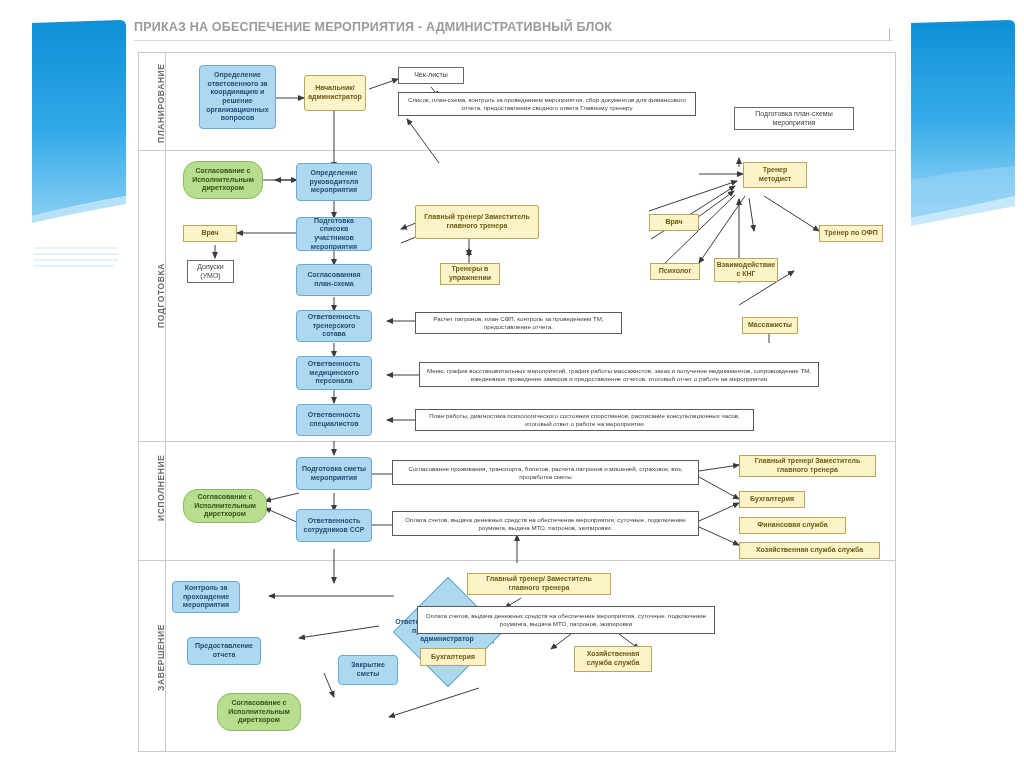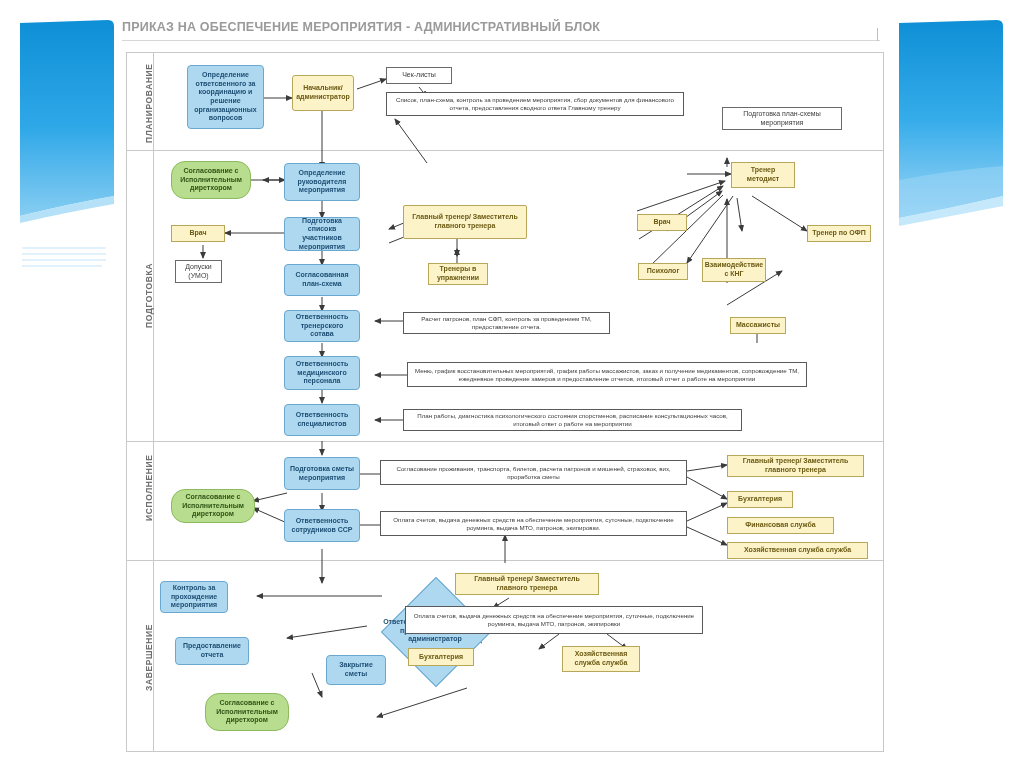--- a/index.html
+++ b/index.html
@@ -2,21 +2,21 @@
 <html lang="ru"><head>
 <meta charset="utf-8">
 <style>
   html,body{margin:0;padding:0;}
   body{
     width:1024px;height:767px;overflow:hidden;
     background:#ffffff;
     font-family:"Liberation Sans","DejaVu Sans",sans-serif;
     position:relative;
   }
-  #stage{position:absolute;left:0;top:0;width:989px;height:767px;}
+  #stage{position:absolute;left:12px;top:0;width:989px;height:767px;}
 
   
   .banner{position:absolute;pointer-events:none;}
   .banner svg{display:block;}
 
   
   #header{
     position:absolute;left:122px;top:18px;width:760px;height:30px;
   }
   #header-title{

